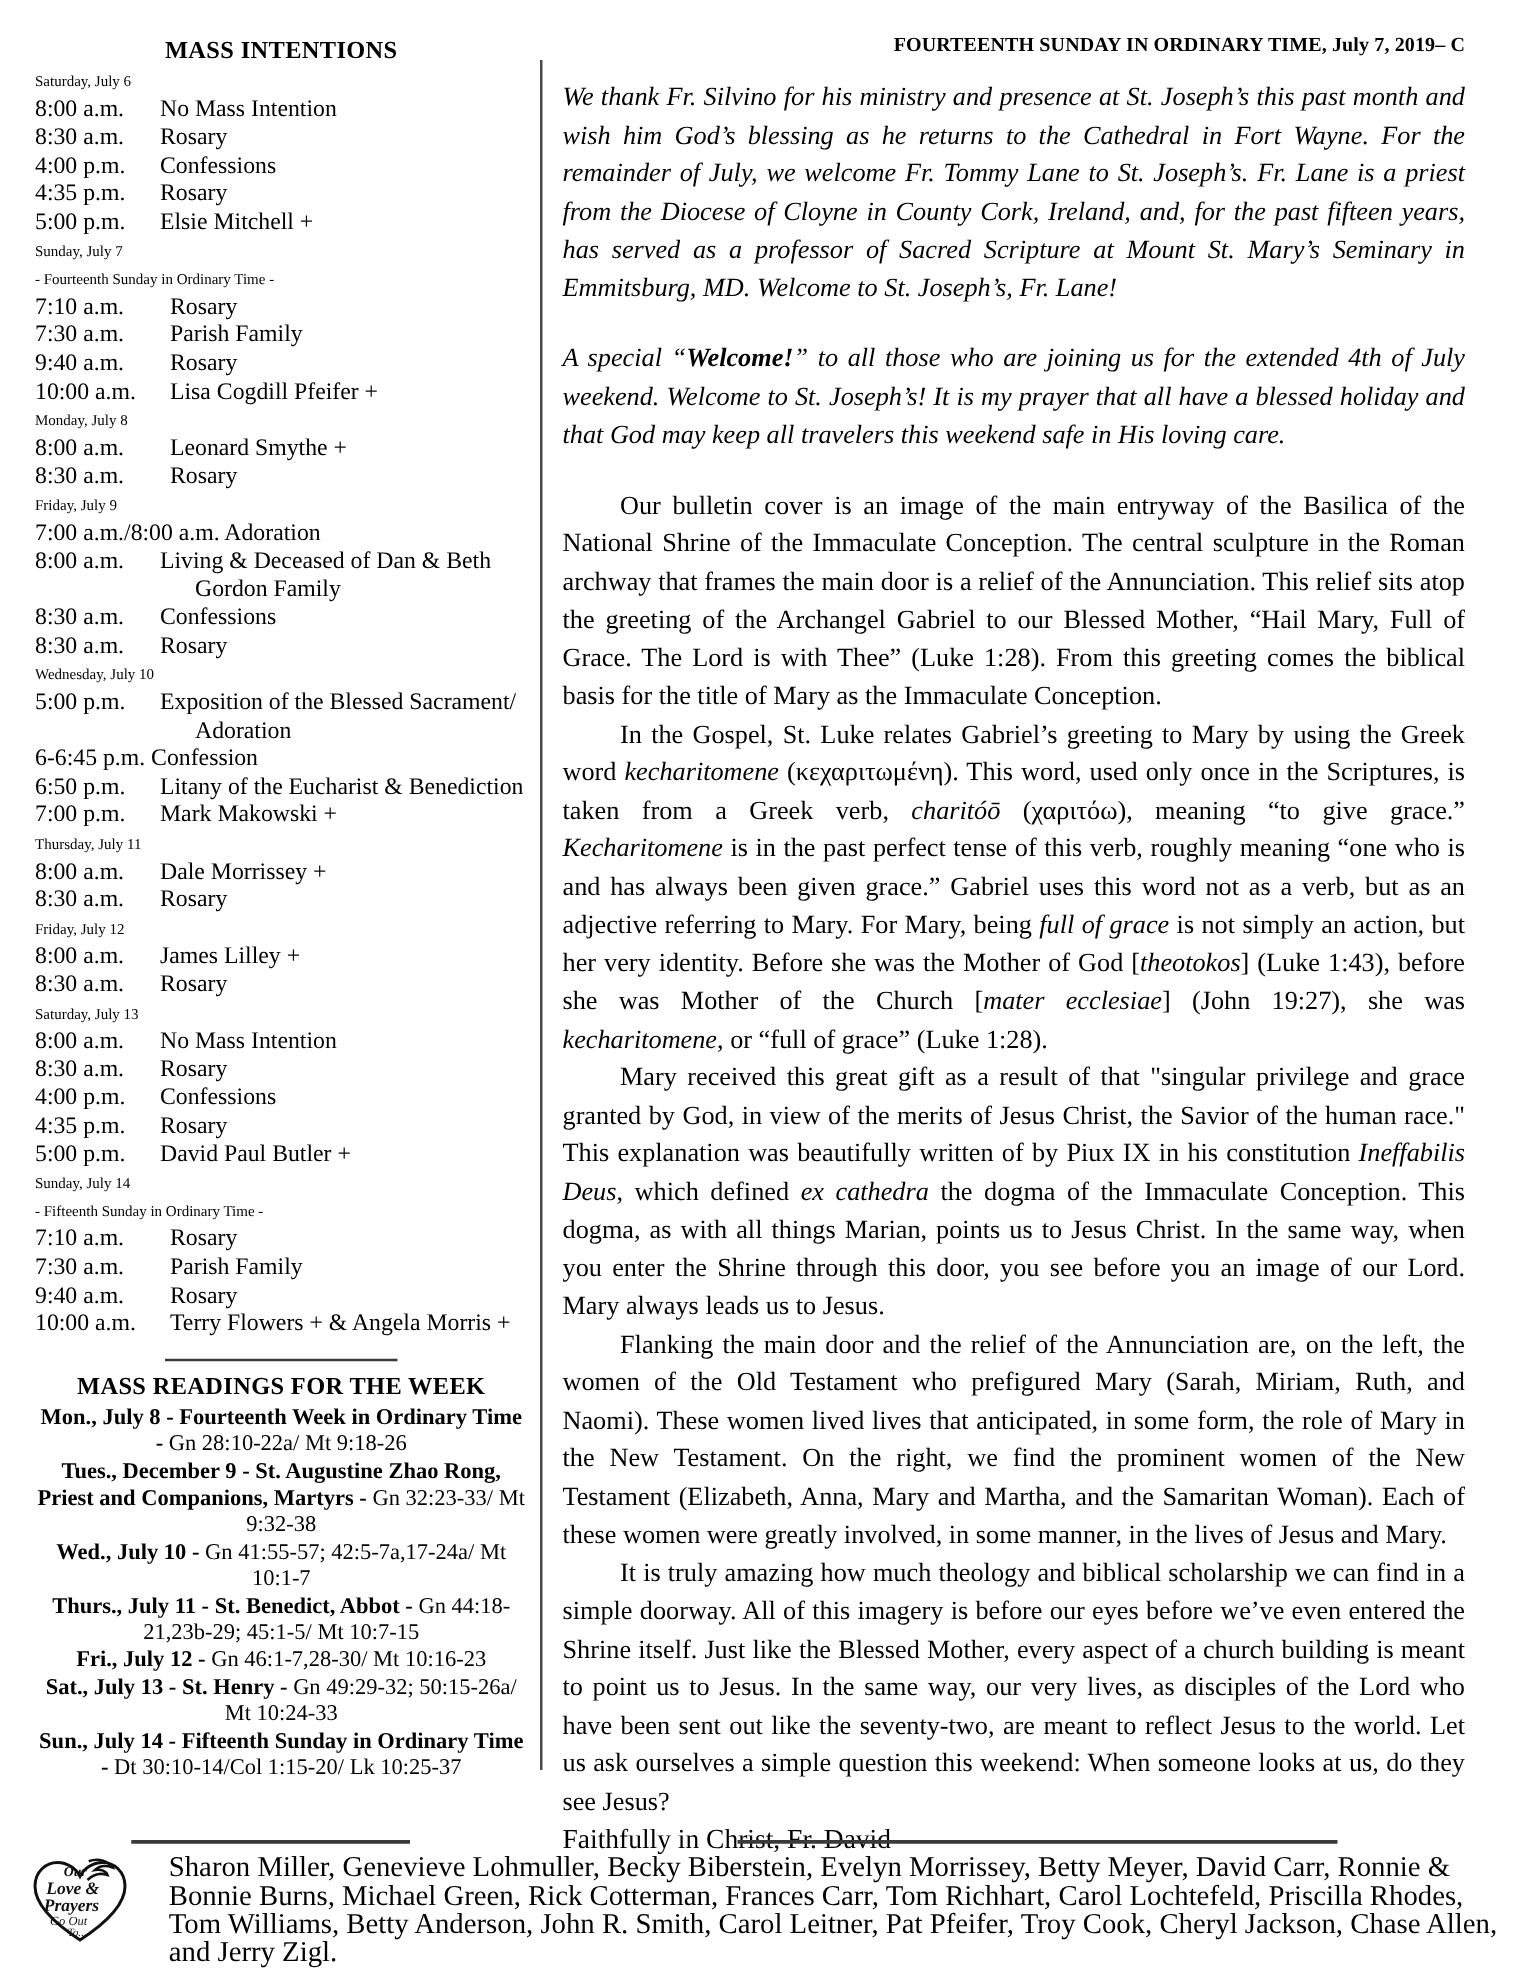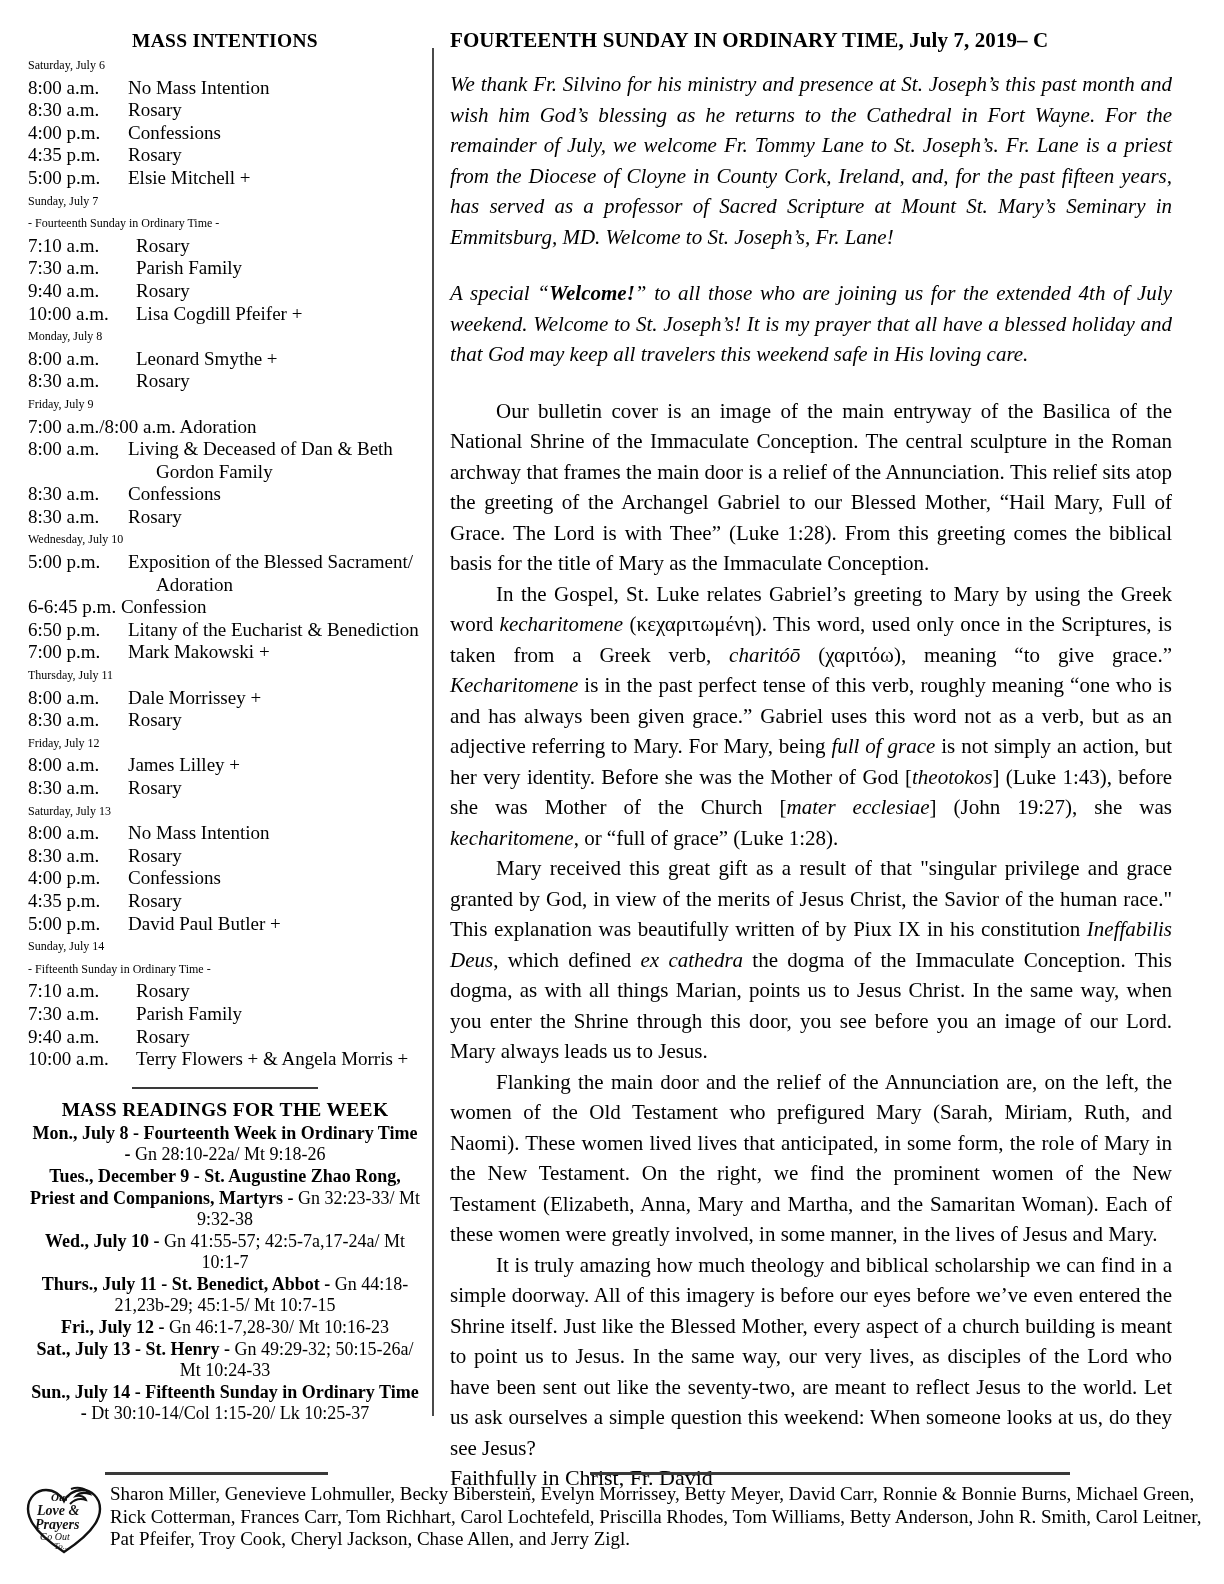--- a/index.html
+++ b/index.html
@@ -109,23 +109,23 @@
   }
   .readings p {
     margin: 0;
   }
   .readings b {
     font-weight: bold;
   }
 
   
   .bulletin-title {
-    text-align: left;
+    text-align: right;
     font-weight: bold;
-    font-size: 21px;
+    font-size: 16px;
     letter-spacing: 0.1px;
     white-space: nowrap;
     margin-bottom: 16px;
   }
 
   .intro {
     font-style: italic;
     font-size: 21px;
     line-height: 30.5px;
     text-align: justify;
@@ -177,34 +177,35 @@
     background: #3a3a3a;
   }
 
   .footer-body {
     position: absolute;
     left: 24px;
     top: 28px;
     width: 1180px;
     display: flex;
     align-items: flex-start;
+    gap: 25px;
   }
 
   .logo {
     flex: 0 0 auto;
     width: 80px;
     height: 74px;
     position: relative;
     margin-right: 6px;
   }
   .logo svg { display: block; }
 
   .names {
     flex: 1 1 auto;
-    font-size: 19px;
+    font-size: 23px;
     line-height: 22.5px;
     text-align: left;
   }
 </style>
 </head>
 <body>
 
 <div class="page">
 
   <div class="columns">

